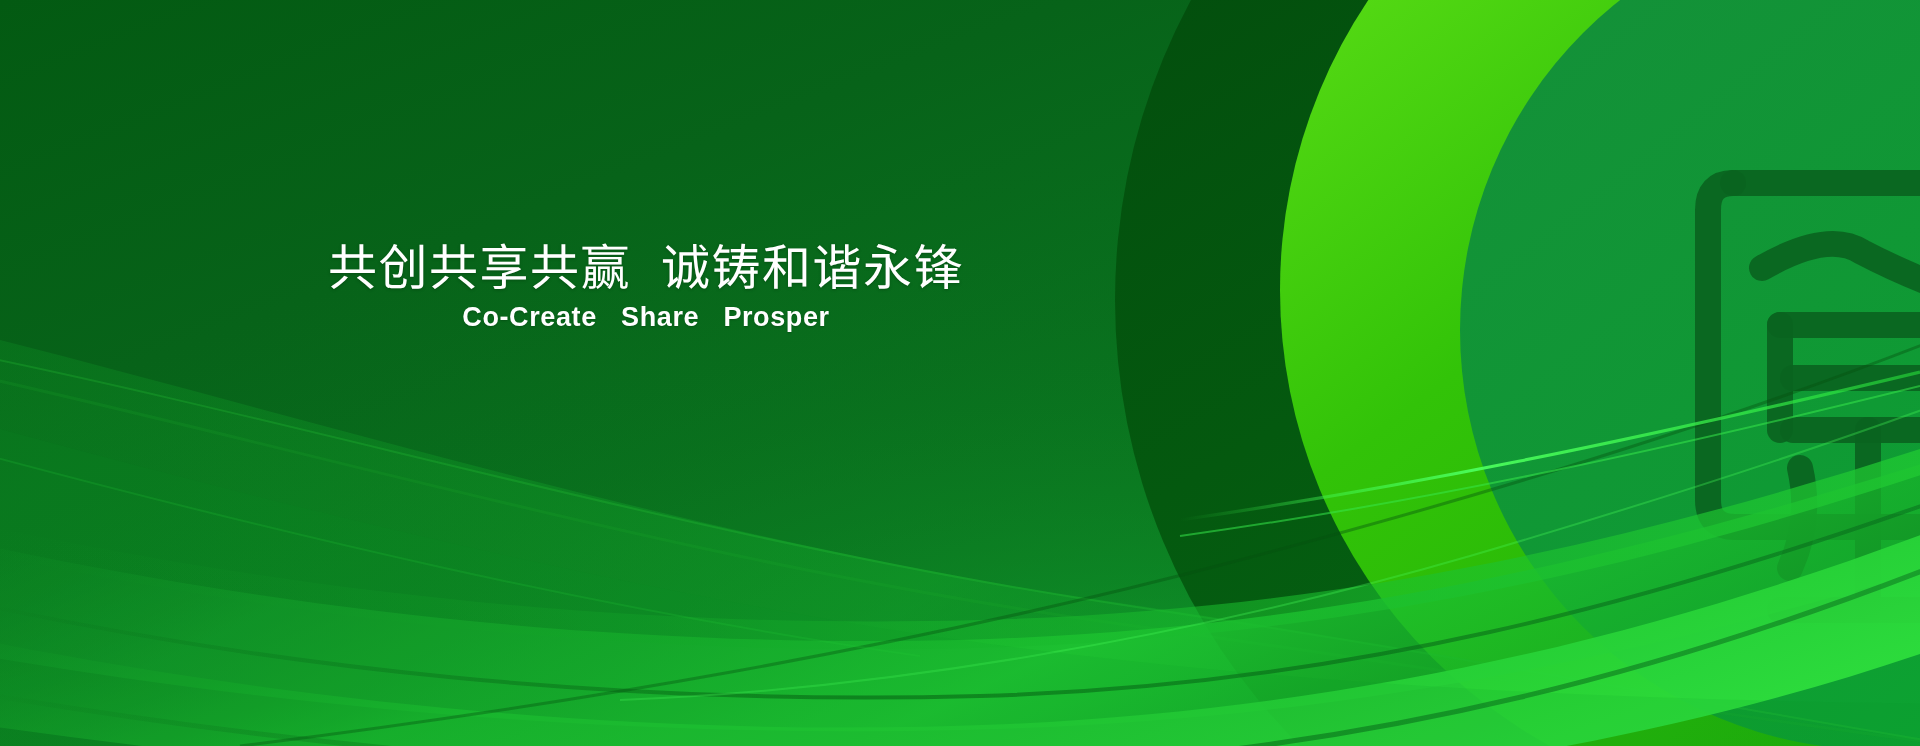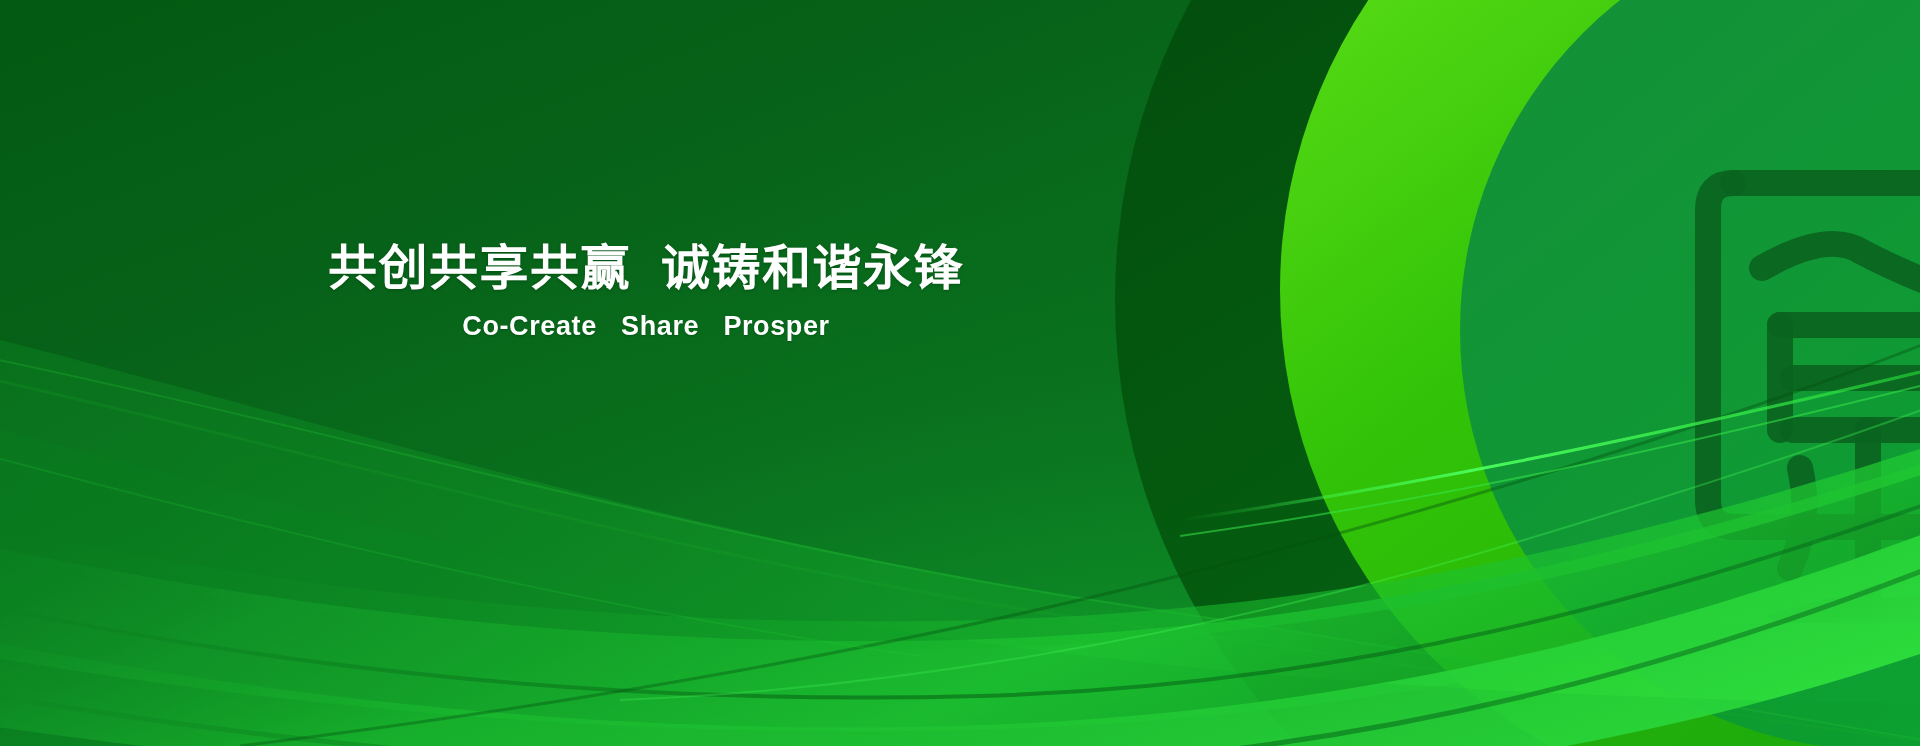--- a/index.html
+++ b/index.html
@@ -29,29 +29,29 @@
   #slogan {
     position: absolute;
     left: 0;
     top: 243px;
     width: 1292px;
     text-align: center;
     z-index: 40;
   }
   #title {
     font-size: 49px;
-    font-weight: bold;
+    font-weight: normal;
     color: #ffffff;
     letter-spacing: 1.5px;
     line-height: 1.05;
     white-space: pre;
     text-shadow: 0 1px 3px rgba(0,40,10,.35);
   }
   #subtitle {
-    margin-top: 17px;
+    margin-top: 8px;
     font-size: 27px;
     font-weight: bold;
     color: #ffffff;
     letter-spacing: 0.6px;
     white-space: pre;
     text-shadow: 0 1px 2px rgba(0,40,10,.30);
   }
 </style>
 </head>
 <body>

